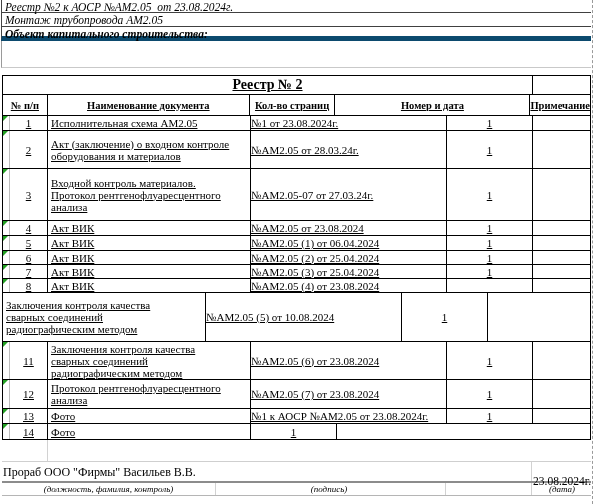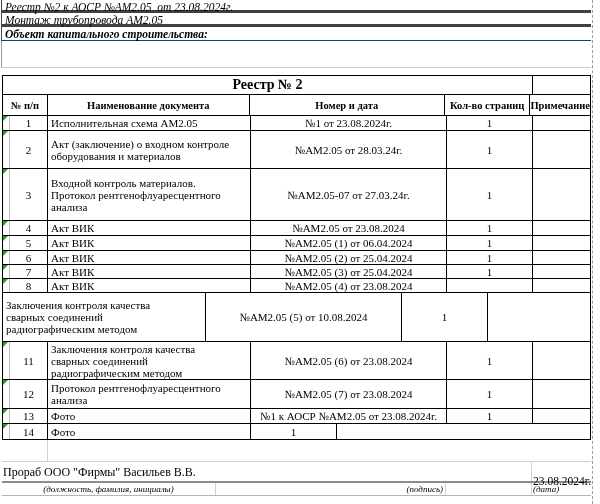--- a/index.html
+++ b/index.html
@@ -4,58 +4,58 @@
 <style>
   html,body{margin:0;padding:0;background:#fff;}
   .sheet{
     position:relative;width:600px;height:504px;background:#ffffff;overflow:hidden;
     font-family:"Liberation Serif","DejaVu Serif",serif;color:#000;
   }
   
   .topline{
     box-sizing:border-box;width:590px;margin-left:1px;padding:1px 0 0 3px;
     font-style:italic;font-size:11.5px;line-height:12px;white-space:pre;
-    border-left:1px solid #444;border-bottom:3px solid #404040;
+    border-left:1px solid #444;border-bottom:1px solid #404040;
   }
   .topline.h13{height:13px;}
   .topline.h14{height:14px;}
-  .topline.obj{font-weight:bold;border-bottom:1px solid #0c4a6e;}
+  .topline.obj{font-weight:bold;border-bottom:5px solid #0c4a6e;}
   .spacer-a{box-sizing:border-box;height:27px;width:590px;margin-left:1px;border-left:1px solid #9a9a9a;border-bottom:1px solid #c9c9c9;}
   .spacer-b{height:7px;}
   
-  .tbl{box-sizing:border-box;margin-left:2px;width:589px;border:1px solid #000;background:#fff;}
+  .tbl{box-sizing:border-box;margin-left:2px;width:589px;border:1px solid #000;background:#fff;text-decoration:underline;}
   .t-title-row{box-sizing:border-box;display:flex;height:19px;border-bottom:1px solid #000;}
   .t-title{box-sizing:border-box;width:530px;border-right:1px solid #000;text-align:center;
     font-weight:bold;font-size:14px;line-height:18px;}
   .t-title-right{flex:1;}
   .t-head{box-sizing:border-box;display:flex;height:21px;border-bottom:1px solid #000;font-weight:bold;font-size:10.5px;}
   .t-head .hc{box-sizing:border-box;display:flex;align-items:center;justify-content:center;border-right:1px solid #000;text-align:center;}
   .hc.w1{width:45px;}.hc.w2{width:203px;}.hc.w3{width:196px;}.hc.w4{width:86px;}.hc.w5{flex:1;border-right:none;}
   .t-row{box-sizing:border-box;display:flex;border-bottom:1px solid #000;font-size:11px;}
   .t-row:last-child{border-bottom:none;}
   .c{box-sizing:border-box;border-right:1px solid #000;}
   .c-num{width:45px;display:flex;position:relative;}
   .strip{box-sizing:border-box;width:7px;border-right:1px solid #bdbdbd;position:relative;flex:none;}
   .tri{position:absolute;left:0;top:0;width:0;height:0;border-top:5px solid #22a022;border-right:5px solid transparent;}
   .numval{flex:1;display:flex;align-items:center;justify-content:center;}
   .c-name{width:203px;display:flex;align-items:center;padding:1px 2px 1px 3px;line-height:12px;white-space:pre-line;}
-  .c-date{width:196px;display:flex;align-items:center;justify-content:center;text-align:center;}
+  .c-date{width:196px;display:flex;align-items:center;justify-content:flex-start;text-align:center;}
   .c-pages{width:86px;display:flex;align-items:center;justify-content:center;}
   .c-note{flex:1;border-right:none;}
   
   .f-empty{box-sizing:border-box;position:relative;height:22px;width:589px;margin-left:2px;border-bottom:1px solid #cfcfcf;}
   .f-name{box-sizing:border-box;position:relative;height:21px;width:589px;margin-left:2px;
     border-bottom:2px solid #8c8c8c;font-size:12px;padding:3px 0 0 1px;}
   .f-date{position:absolute;left:531px;top:3px;width:58px;text-align:center;font-size:11.5px;margin-top:10px;}
   .f-captions{box-sizing:border-box;position:relative;height:13px;width:589px;margin-left:2px;
     border-bottom:1px solid #b5b5b5;font-size:9px;font-style:italic;}
   .cap{position:absolute;top:1px;}
   .cap1{left:0;width:213px;text-align:center;}
-  .cap2{left:213px;width:230px;text-align:right;padding-right:2px;box-sizing:border-box;}
-  .cap3{left:531px;width:58px;}
+  .cap2{left:213px;width:230px;text-align:center;padding-right:2px;box-sizing:border-box;}
+  .cap3{left:531px;width:58px;text-align:center;}
   .vline{position:absolute;top:0;bottom:0;width:0;border-left:1px solid #d2d2d2;}
   .pagebreak-line{position:absolute;left:592px;top:0;height:504px;width:0;border-left:1px dashed #9a9a9a;}
 </style>
 </head>
 <body>
 
 <div class="sheet">
 
   <div class="topline h13">Реестр №2 к АОСР №АМ2.05  от 23.08.2024г.</div>
   <div class="topline h14">Монтаж трубопровода АМ2.05</div>
@@ -64,22 +64,22 @@
   <div class="spacer-b"></div>
 
   <div class="tbl">
     <div class="t-title-row">
       <div class="t-title">Реестр № 2</div>
       <div class="t-title-right"></div>
     </div>
     <div class="t-head">
       <div class="hc w1">№ п/п</div>
       <div class="hc w2">Наименование документа</div>
+      <div class="hc w4">Кол-во страниц</div>
       <div class="hc w3">Номер и дата</div>
-      <div class="hc w4">Кол-во страниц</div>
       <div class="hc w5">Примечание</div>
     </div>
     <div id="table-body">
         <div class="t-row" style="height: 15px;">
     <div class="c c-num">
       <span class="strip">
               <span class="tri"></span>
             </span>
       <span class="numval">1</span>
     </div>
@@ -290,21 +290,21 @@
     <div class="vline" style="left:45px;"></div>
   </div>
 
   <div class="f-name">
     <span>Прораб ООО "Фирмы" Васильев В.В.</span>
     <span class="f-date">23.08.2024г.</span>
     <div class="vline" style="left:529px;"></div>
   </div>
 
   <div class="f-captions">
-    <span class="cap cap1">(должность, фамилия, инициалы)</span>
+    <span class="cap cap1">(должность, фамилия, контроль)</span>
     <span class="cap cap2">(подпись)</span>
     <span class="cap cap3">(дата)</span>
     <div class="vline" style="left:213px;"></div>
     <div class="vline" style="left:443px;"></div>
     <div class="vline" style="left:529px;"></div>
   </div>
 
   <div class="pagebreak-line"></div>
 </div>
 

